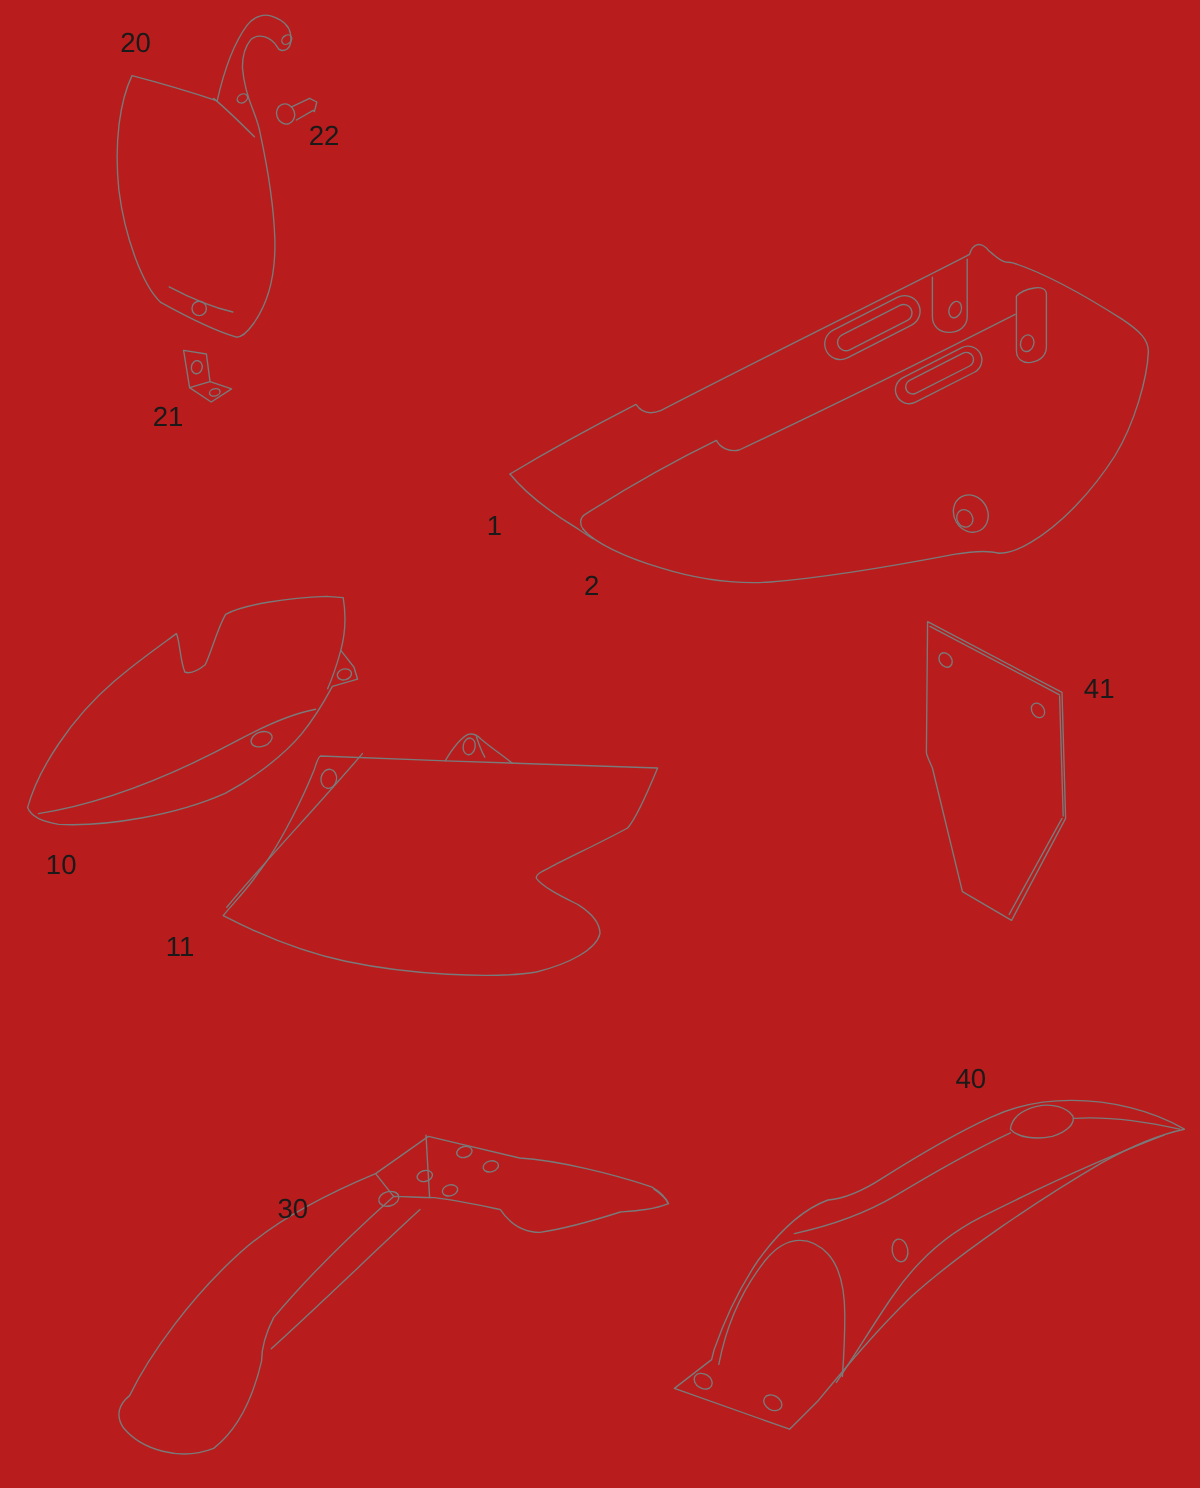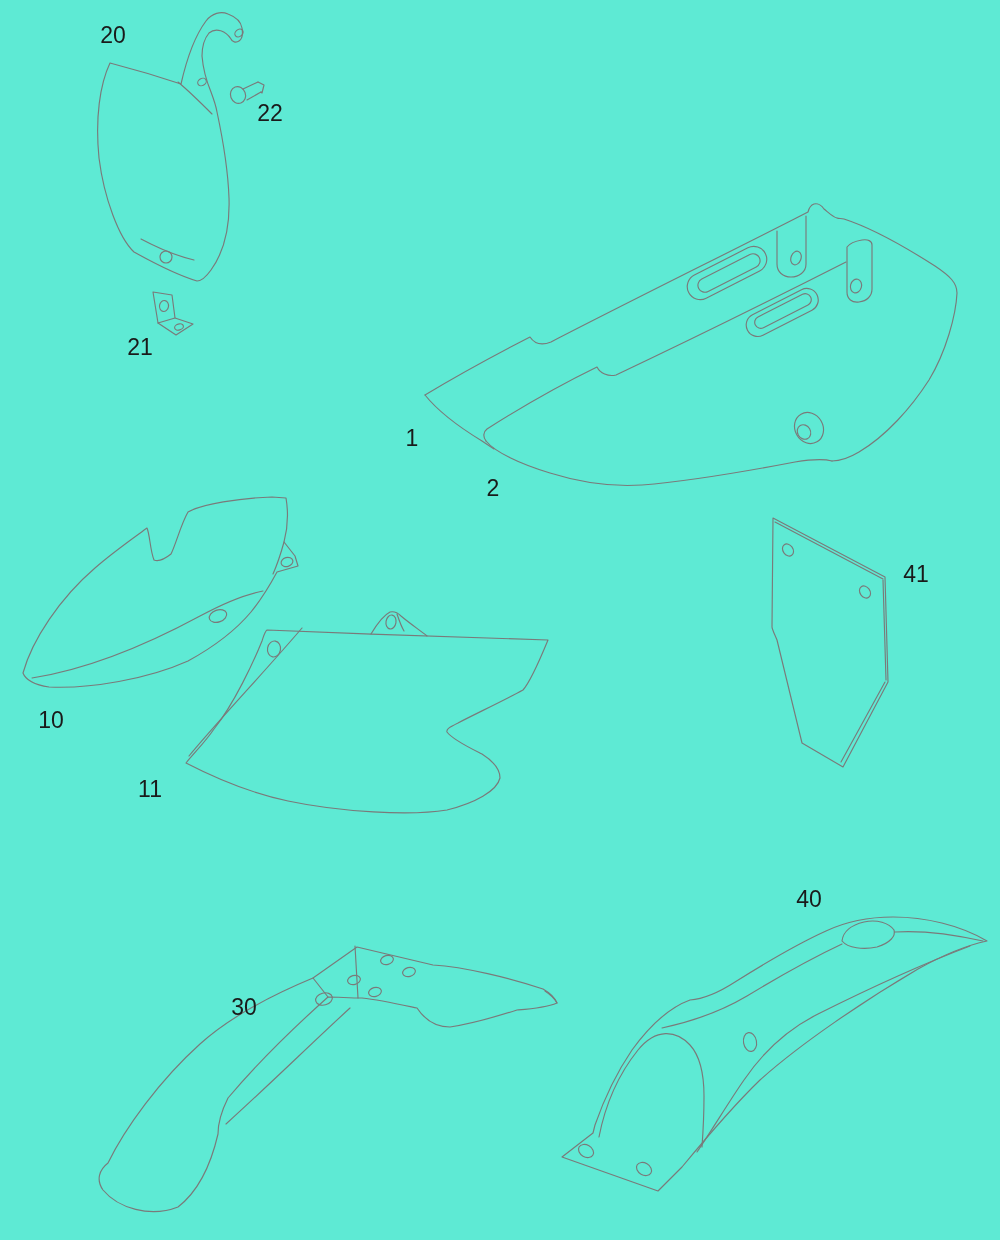--- a/index.html
+++ b/index.html
@@ -1,16 +1,16 @@
 <!DOCTYPE html>
 <html><head>
 <meta charset="utf-8">
 <style>
   html,body{margin:0;padding:0;background:#ffffff;}
-  .stage{width:1000px;height:1240px;position:relative;background:#5eead4;overflow:hidden;}
+  .stage{width:1000px;height:1240px;position:relative;background:#b91c1c;overflow:hidden;}
   svg{display:block;}
   .art path,.art ellipse,.art circle,.art rect,.art polyline{fill:none;stroke-width:1.15;stroke-linecap:round;stroke-linejoin:round;}
   .labels text{font-family:"Liberation Sans",sans-serif;font-size:23px;text-anchor:middle;}
 </style>
 </head>
 <body>
 
 <div class="stage">
 <svg viewBox="0 0 1000 1240" width="1000" height="1240">
 

